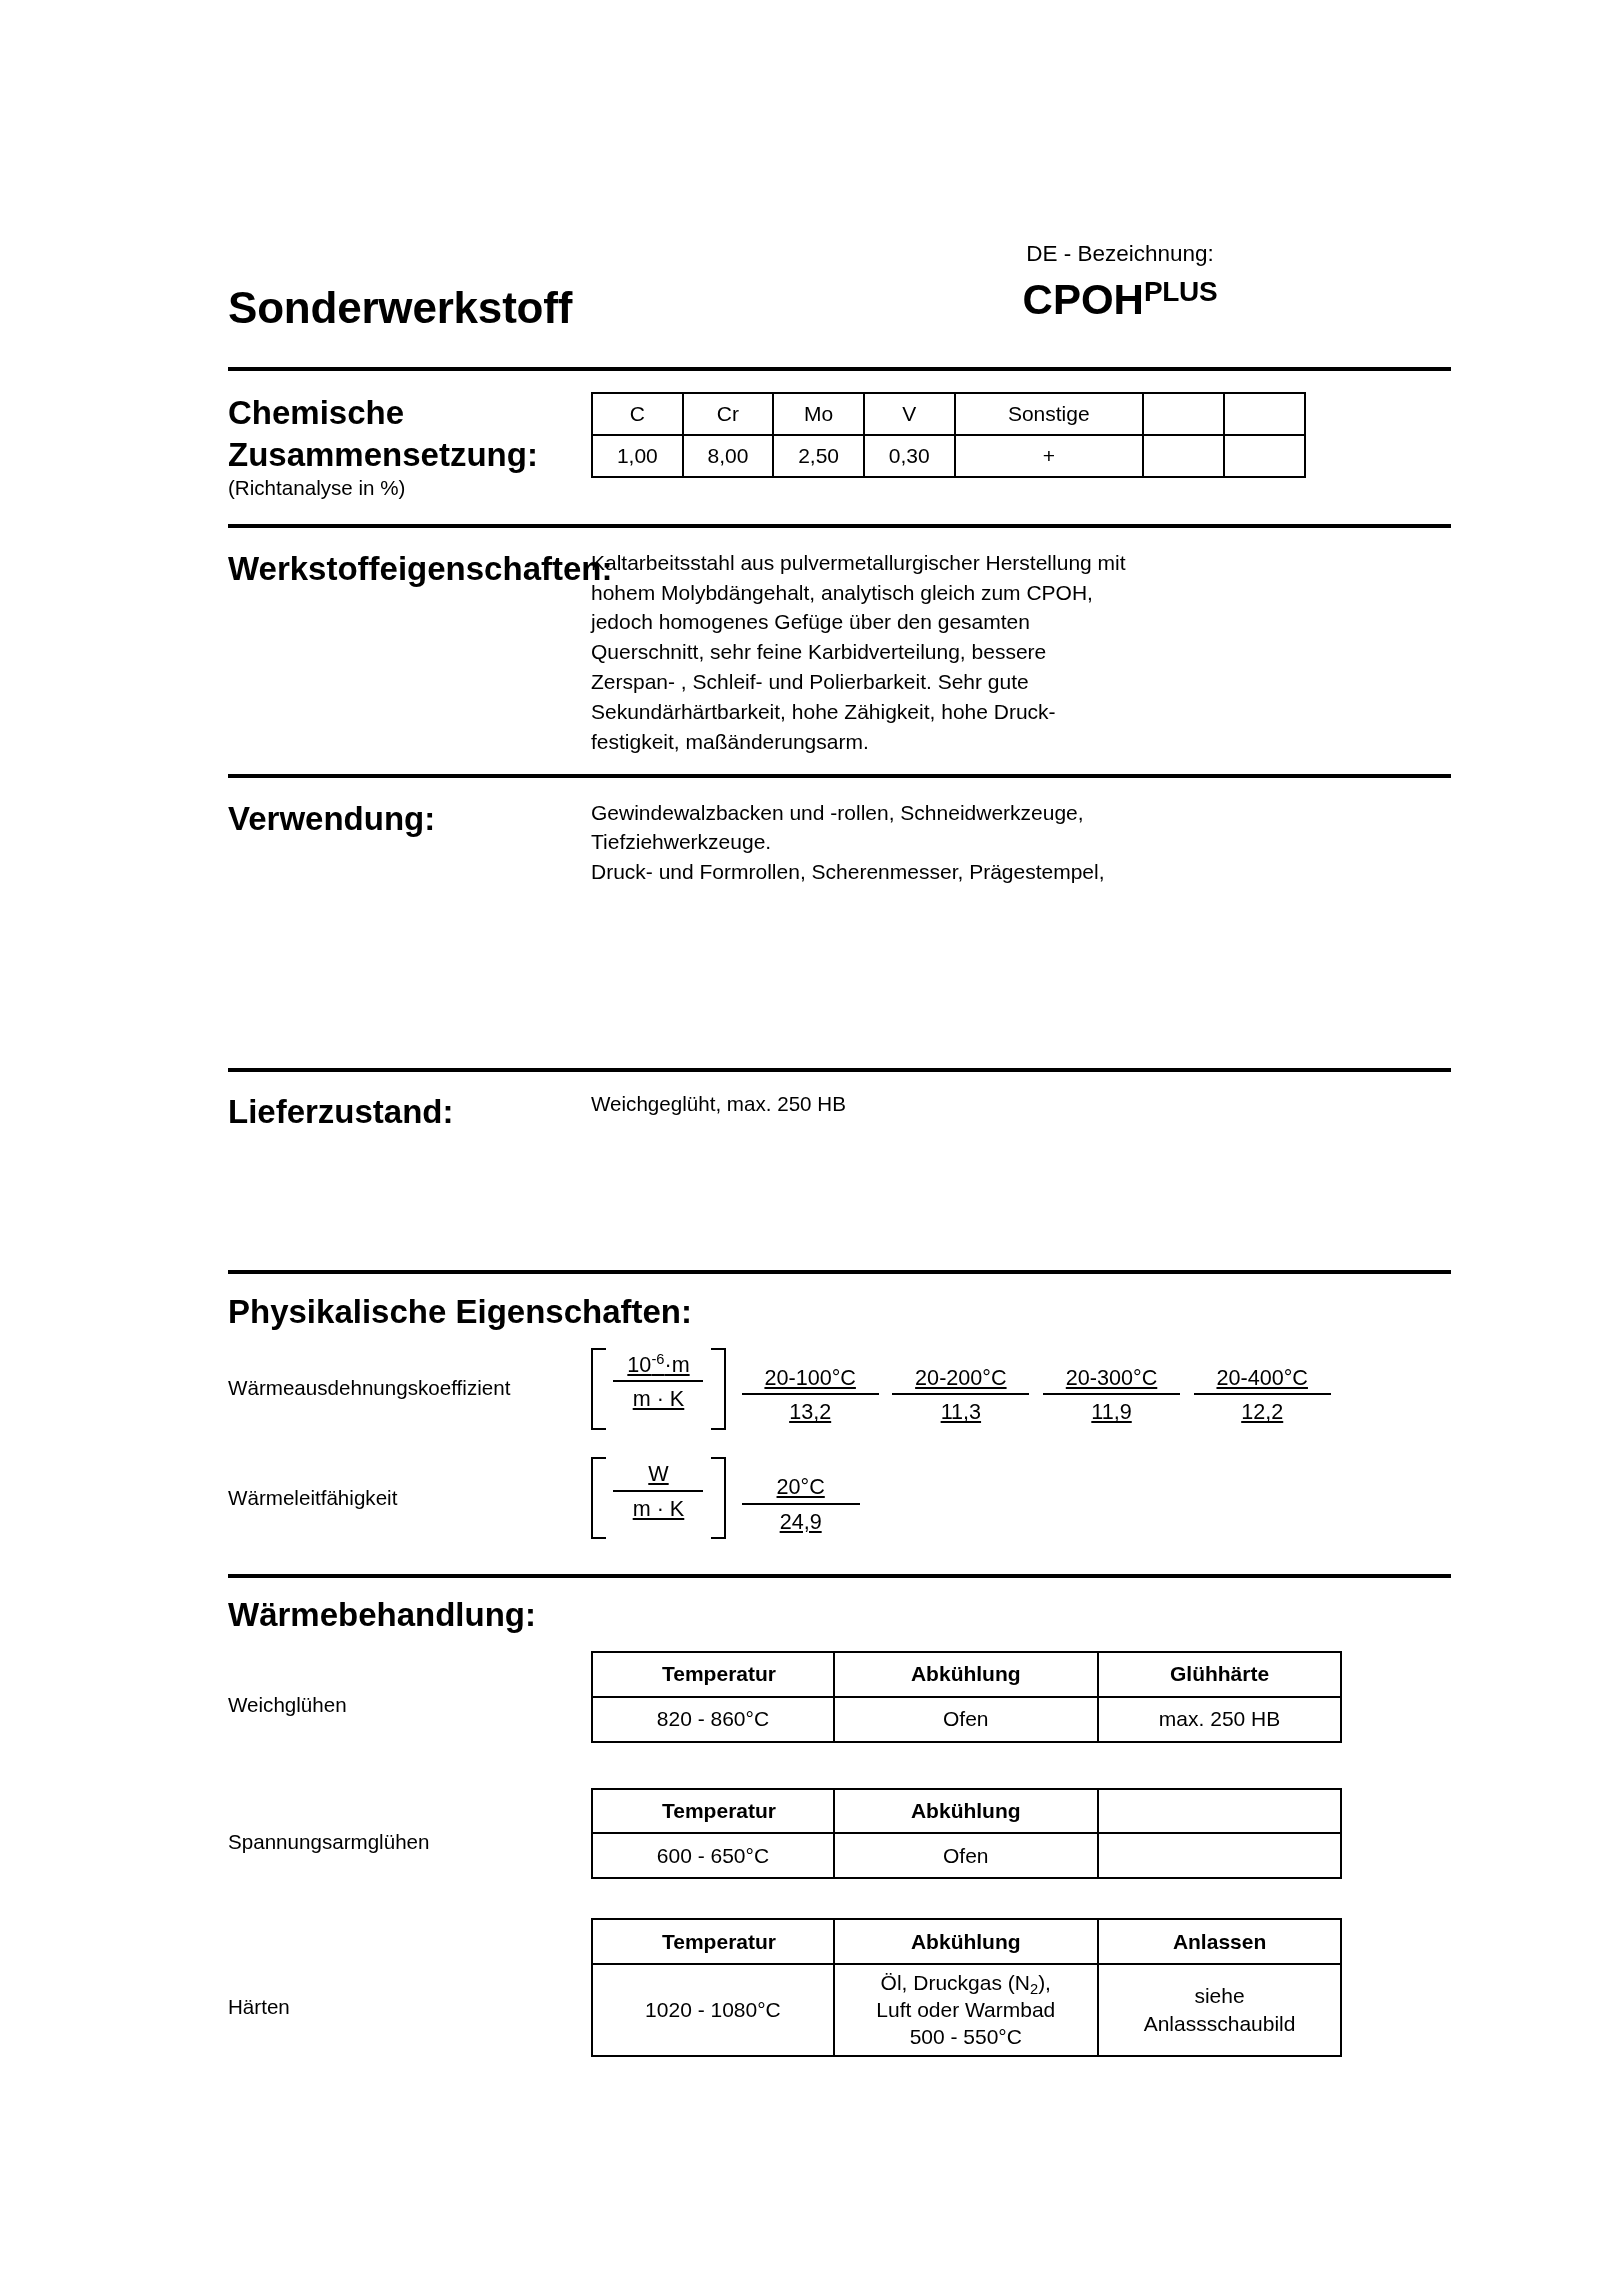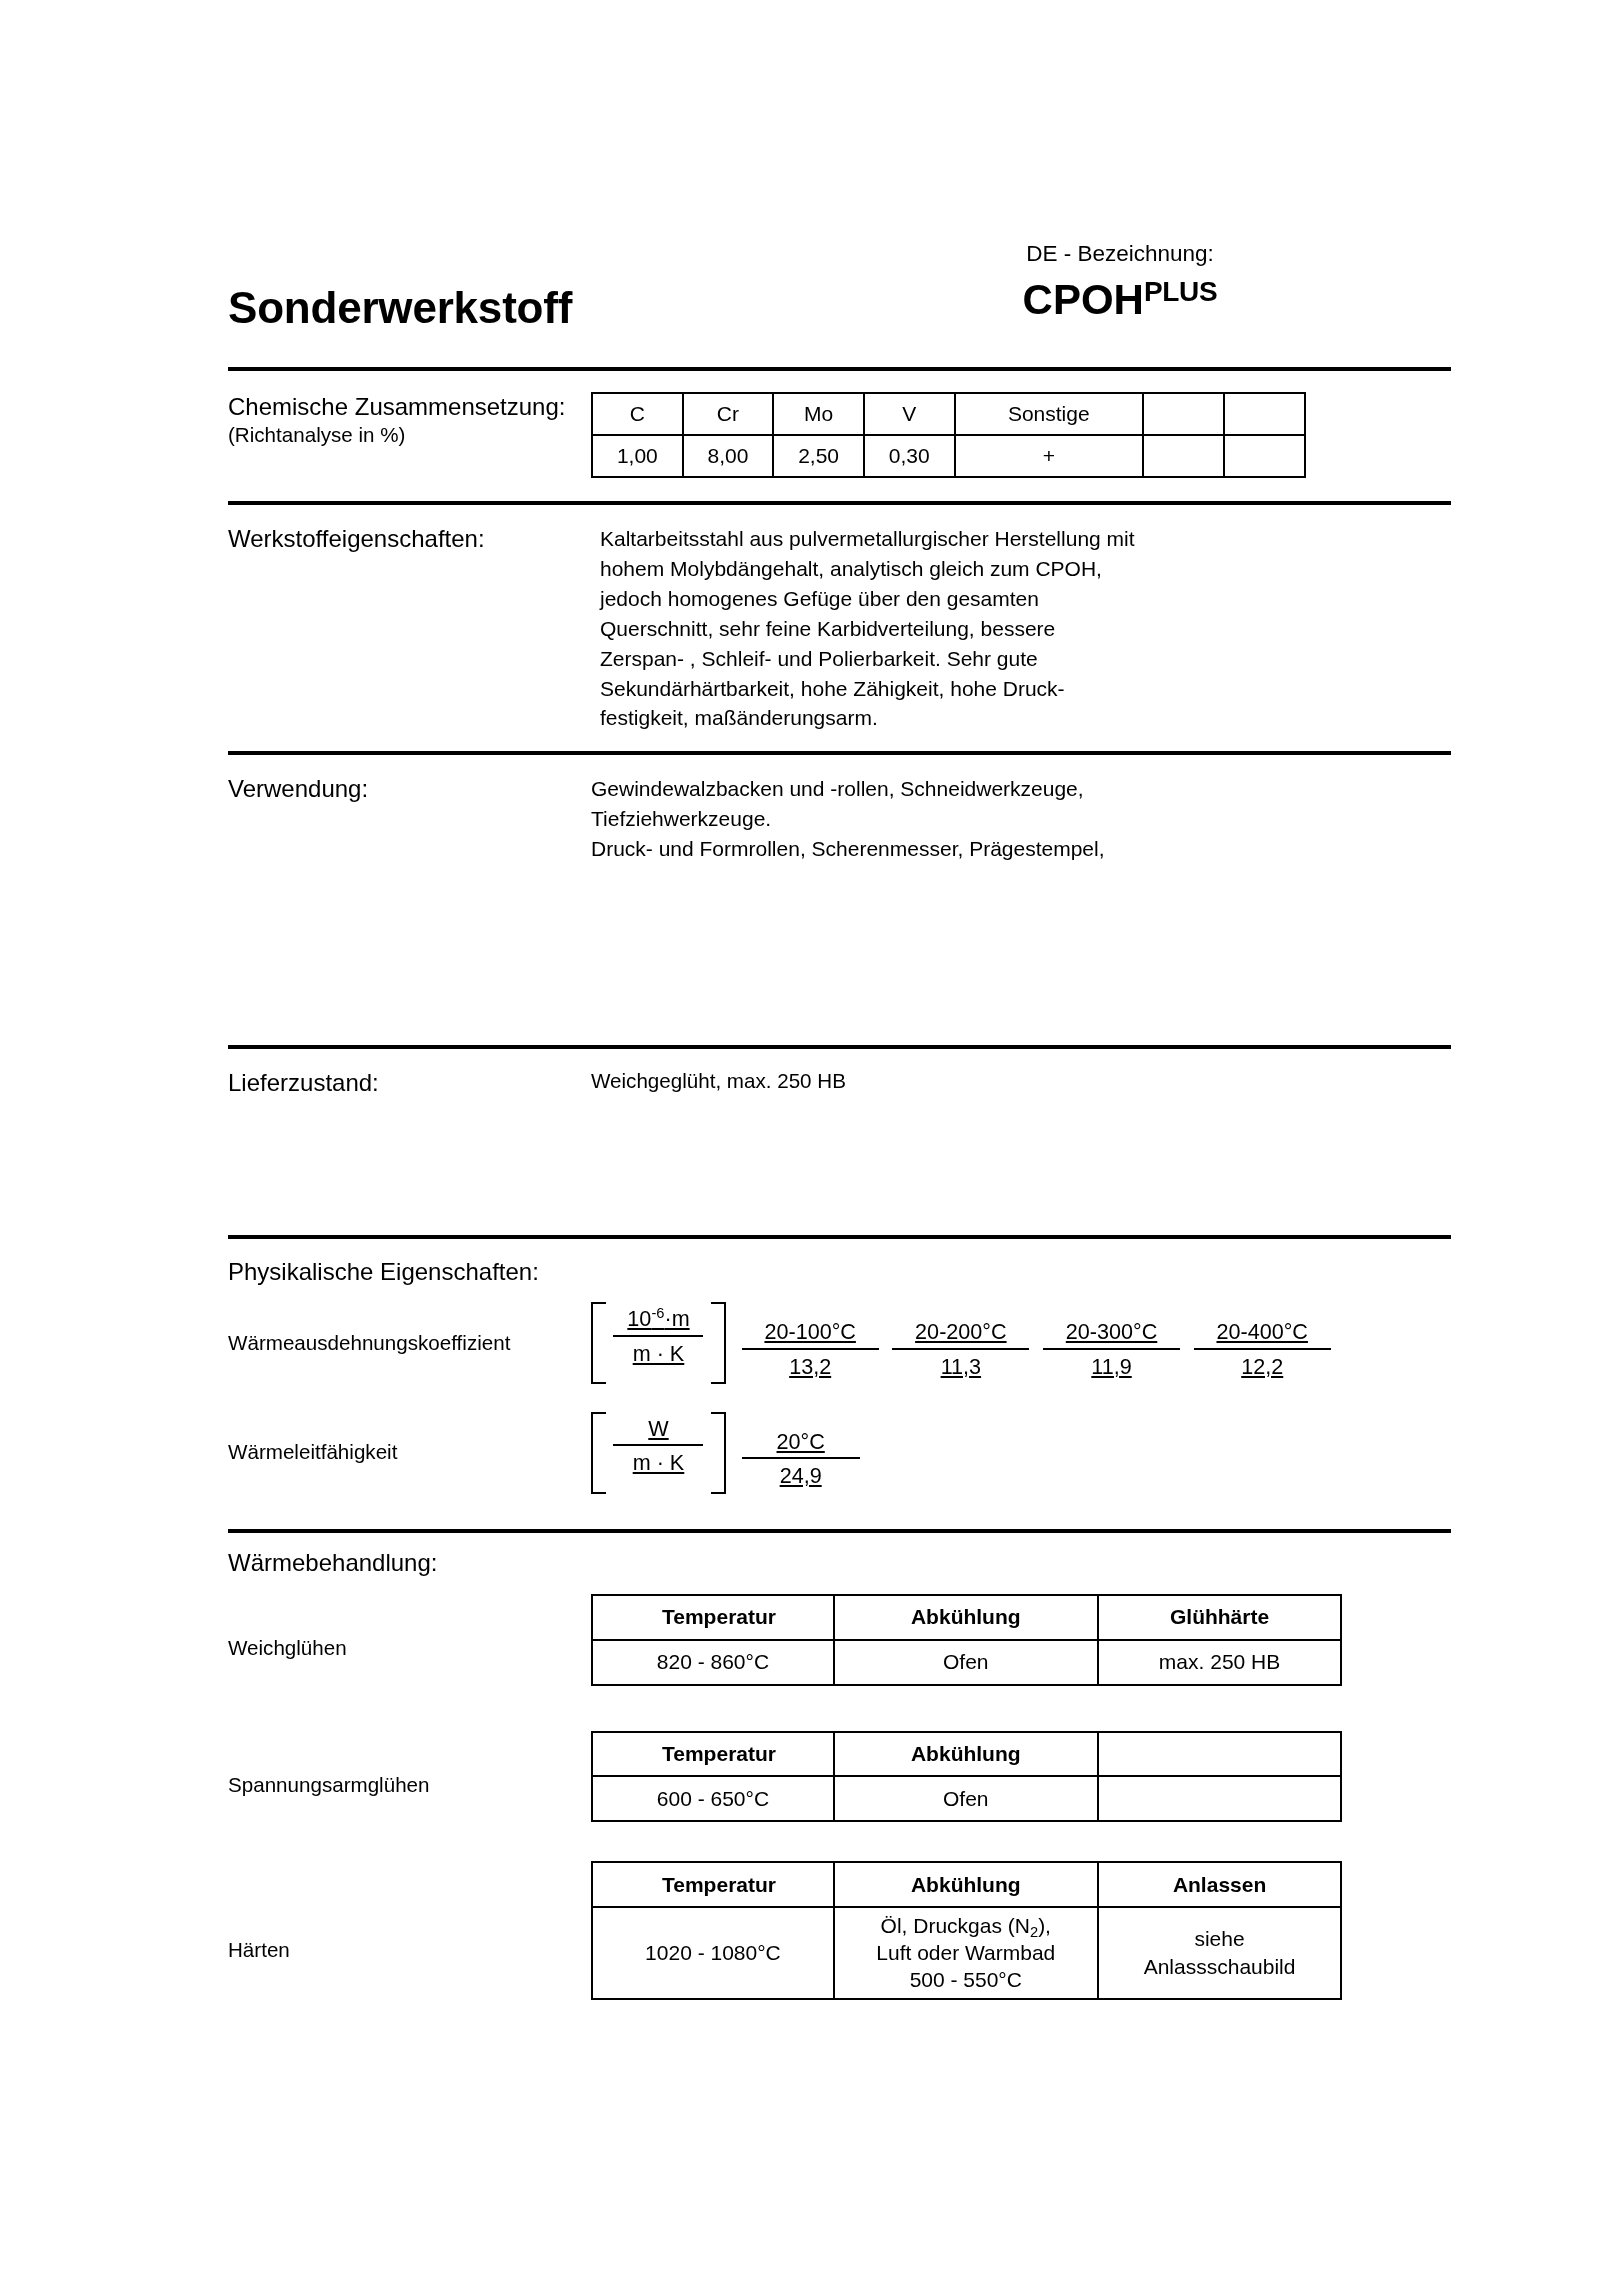--- a/index.html
+++ b/index.html
@@ -86,22 +86,22 @@
     align-items: flex-start;
   }
   .label-col {
     width: 363px;
     flex: 0 0 363px;
   }
   .body-col {
     flex: 1 1 auto;
   }
   .h-label {
-    font-size: 24px;
-    font-weight: normal;
+    font-size: 33px;
+    font-weight: bold;
     line-height: 1.25;
   }
   .sub-label {
     font-size: 20.6px;
     font-weight: normal;
     line-height: 1.3;
   }
   .n-label {
     font-size: 20.6px;
     font-weight: normal;
@@ -273,21 +273,21 @@
       </div>
     </div>
 
     <div class="rule" style="margin-top:22.5px;"></div>
 
     <div class="row" style="margin-top:19.6px;">
       <div class="label-col">
         <div class="h-label">Werkstoffeigenschaften:</div>
       </div>
       <div class="body-col">
-        <div class="para" style="width:715px;margin-left:9px;">
+        <div class="para" style="width:715px;">
           <div style="display:flex;justify-content:space-between;">Kaltarbeitsstahl aus pulvermetallurgischer Herstellung mit</div>
           <div>hohem Molybdängehalt, analytisch gleich zum CPOH,</div>
           <div>jedoch homogenes Gefüge über den gesamten</div>
           <div>Querschnitt, sehr feine Karbidverteilung, bessere</div>
           <div>Zerspan- , Schleif- und Polierbarkeit. Sehr gute</div>
           <div>Sekundärhärtbarkeit, hohe Zähigkeit, hohe Druck-</div>
           <div>festigkeit, maßänderungsarm.</div>
         </div>
       </div>
     </div>

